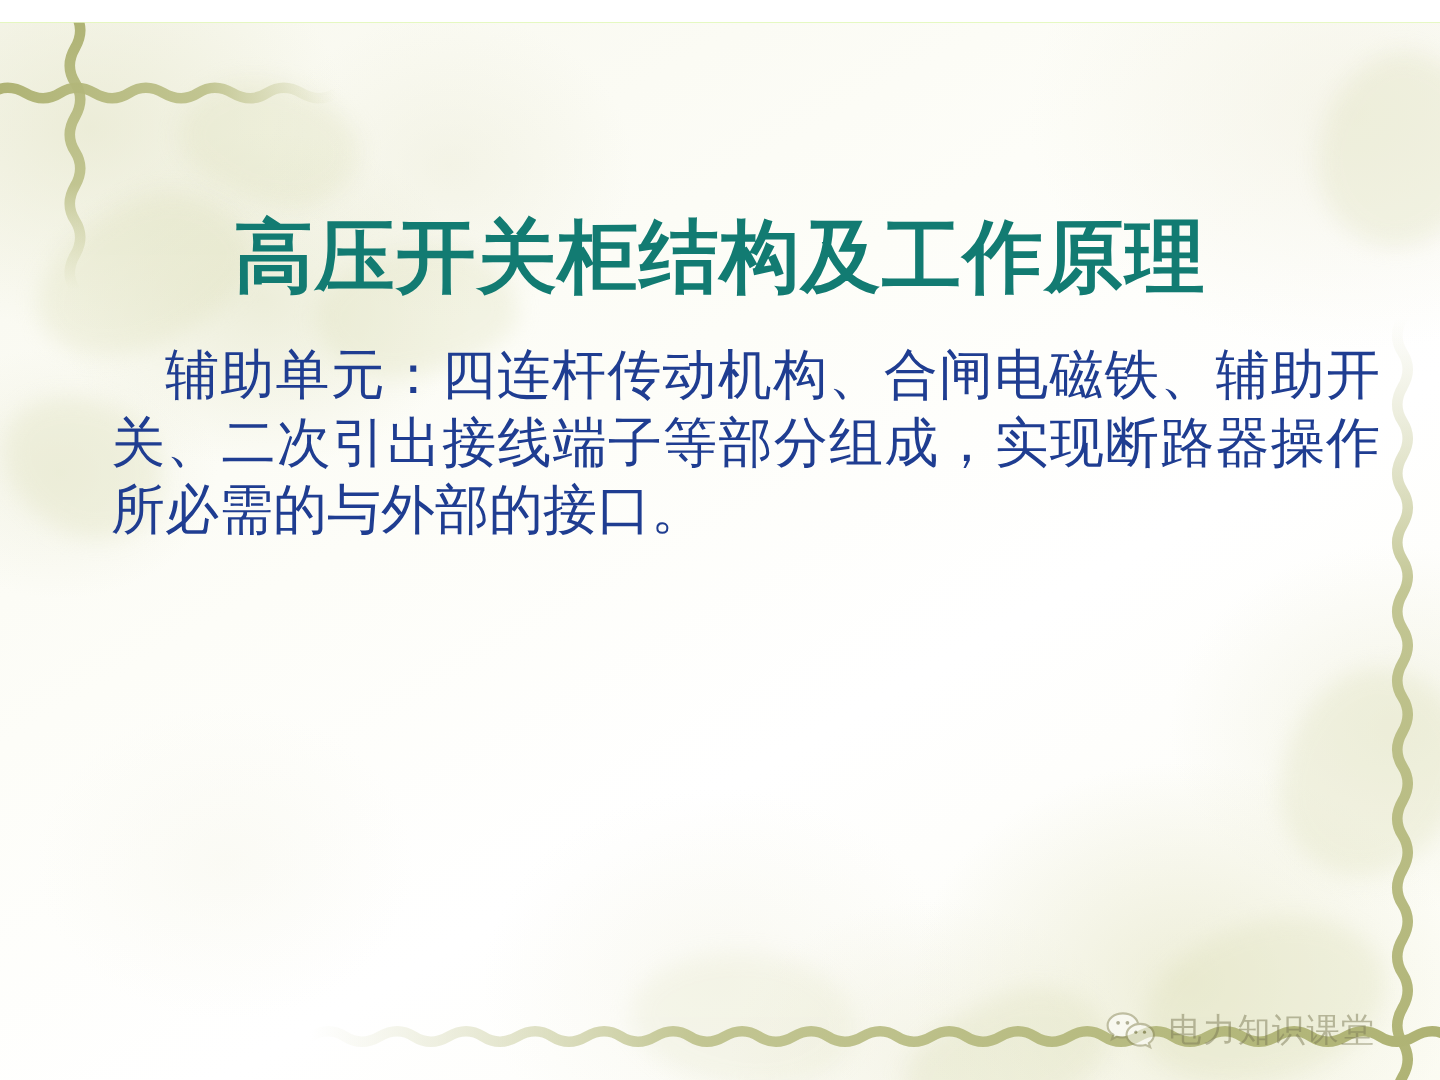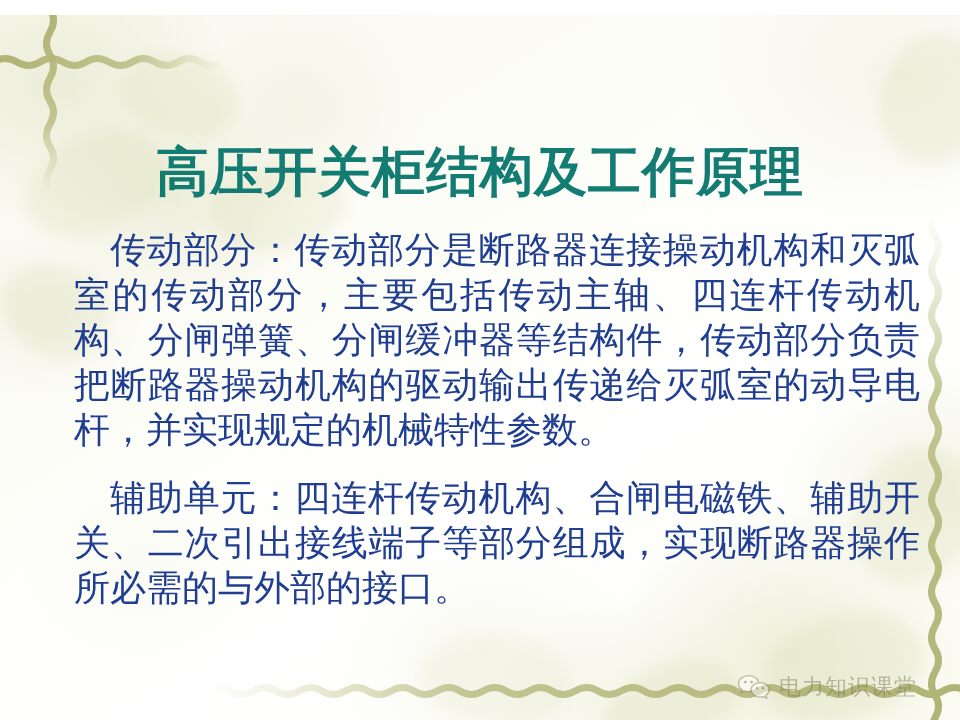--- a/index.html
+++ b/index.html
@@ -166,21 +166,20 @@
     </g>
 
     <g>
       <path d="M935 726 q-7 -11 0 -23 t0 -23 t0 -23 t0 -23 t0 -23 t0 -23 t0 -23 t0 -23 t0 -23 t0 -23 t0 -23 t0 -23 t0 -23 t0 -23 t0 -23 t0 -23 t0 -23 t0 -23 t0 -23 t0 -23 t0 -23 t0 -23 t0 -23" fill="none" stroke="url(#fadeUp)" stroke-width="7" stroke-linecap="round"></path>
     </g>
   </svg>
 
   <h1 id="title">高压开关柜结构及工作原理</h1>
 
   <div id="body-block">
-    <p class="para">传动部分：传动部分是断路器连接操动机构和灭弧室的传动部分，主要包括传动主轴、四连杆传动机构、分闸弹簧、分闸缓冲器等结构件，传动部分负责把断路器操动机构的驱动输出传递给灭弧室的动导电杆，并实现规定的机械特性参数。</p>
     <p class="para">辅助单元：四连杆传动机构、合闸电磁铁、辅助开关、二次引出接线端子等部分组成，实现断路器操作所必需的与外部的接口。</p>
   </div>
 
   <div id="watermark">
     <span>
       <svg width="34" height="26" viewBox="0 0 34 26" aria-hidden="true">
         <g fill="#ffffff" stroke="#8d8b63" stroke-width="1.4">
           <path d="M11.6 1.6C5.9 1.6 1.4 5.2 1.4 9.6c0 2.5 1.5 4.8 3.8 6.2l-1 3.1 3.5-1.8c1.2.35 2.5.55 3.9.55 5.7 0 10.2-3.6 10.2-8.05S17.3 1.6 11.6 1.6z"></path>
           <path d="M23.2 8.6c-5.1 0-9.2 3.25-9.2 7.25 0 4 4.1 7.25 9.2 7.25 1.2 0 2.35-.18 3.4-.5l3.2 1.6-.9-2.8c2.05-1.3 3.4-3.35 3.4-5.55 0-4-4.1-7.25-9.1-7.25z"></path>
         </g>

